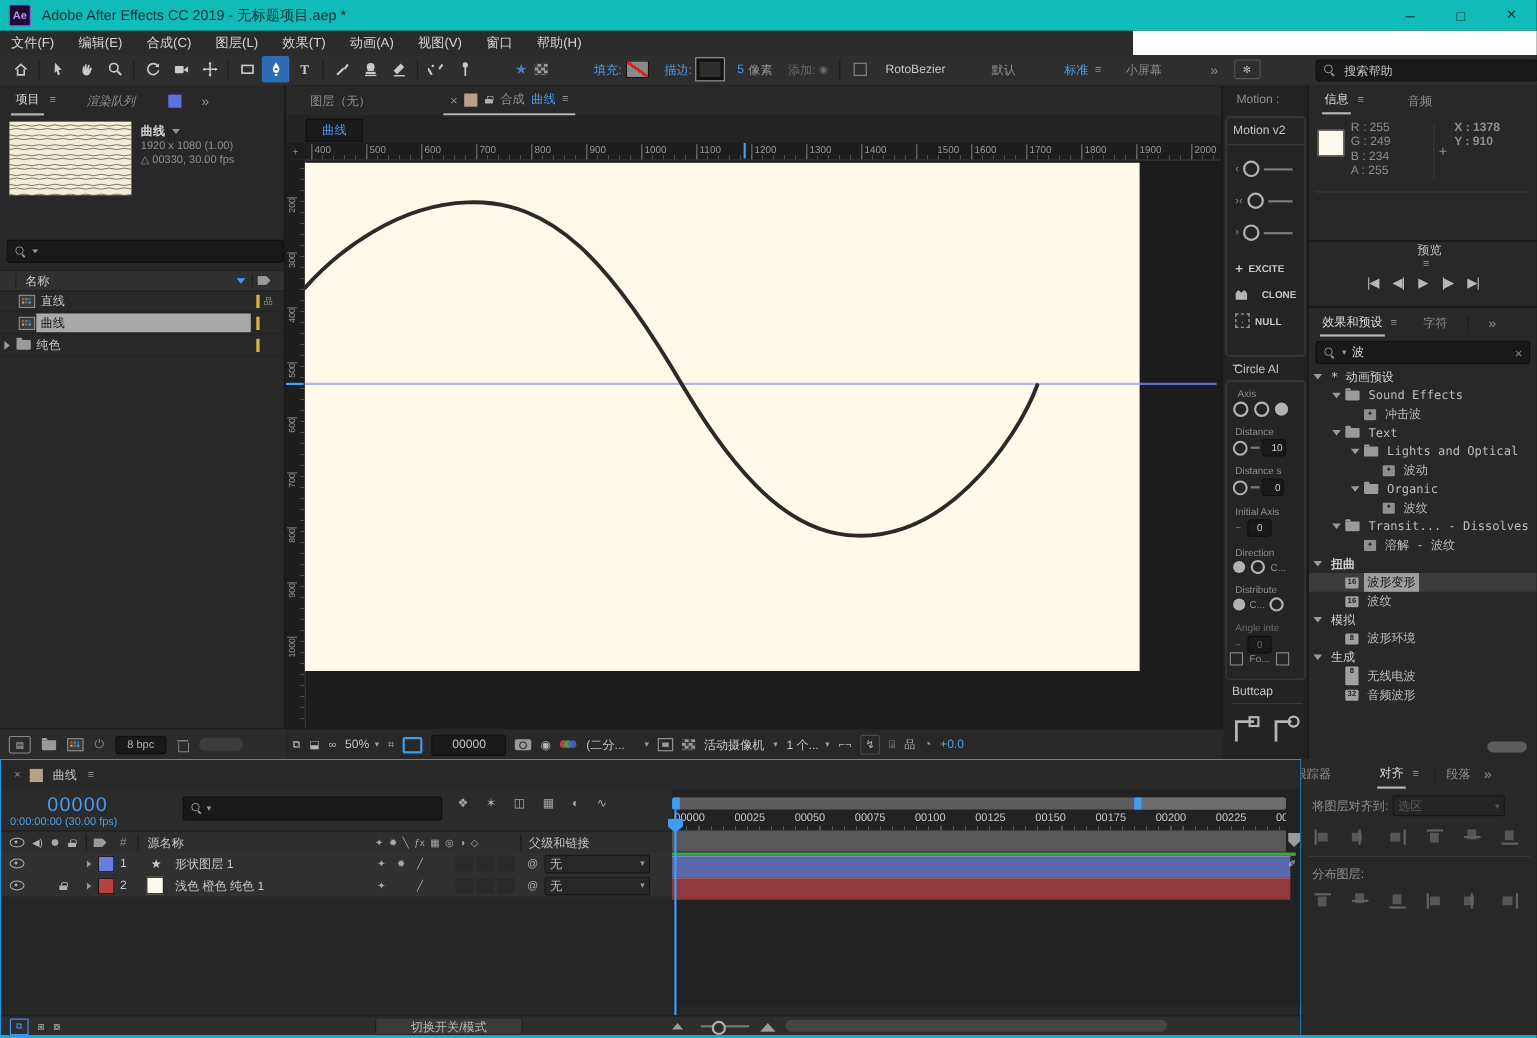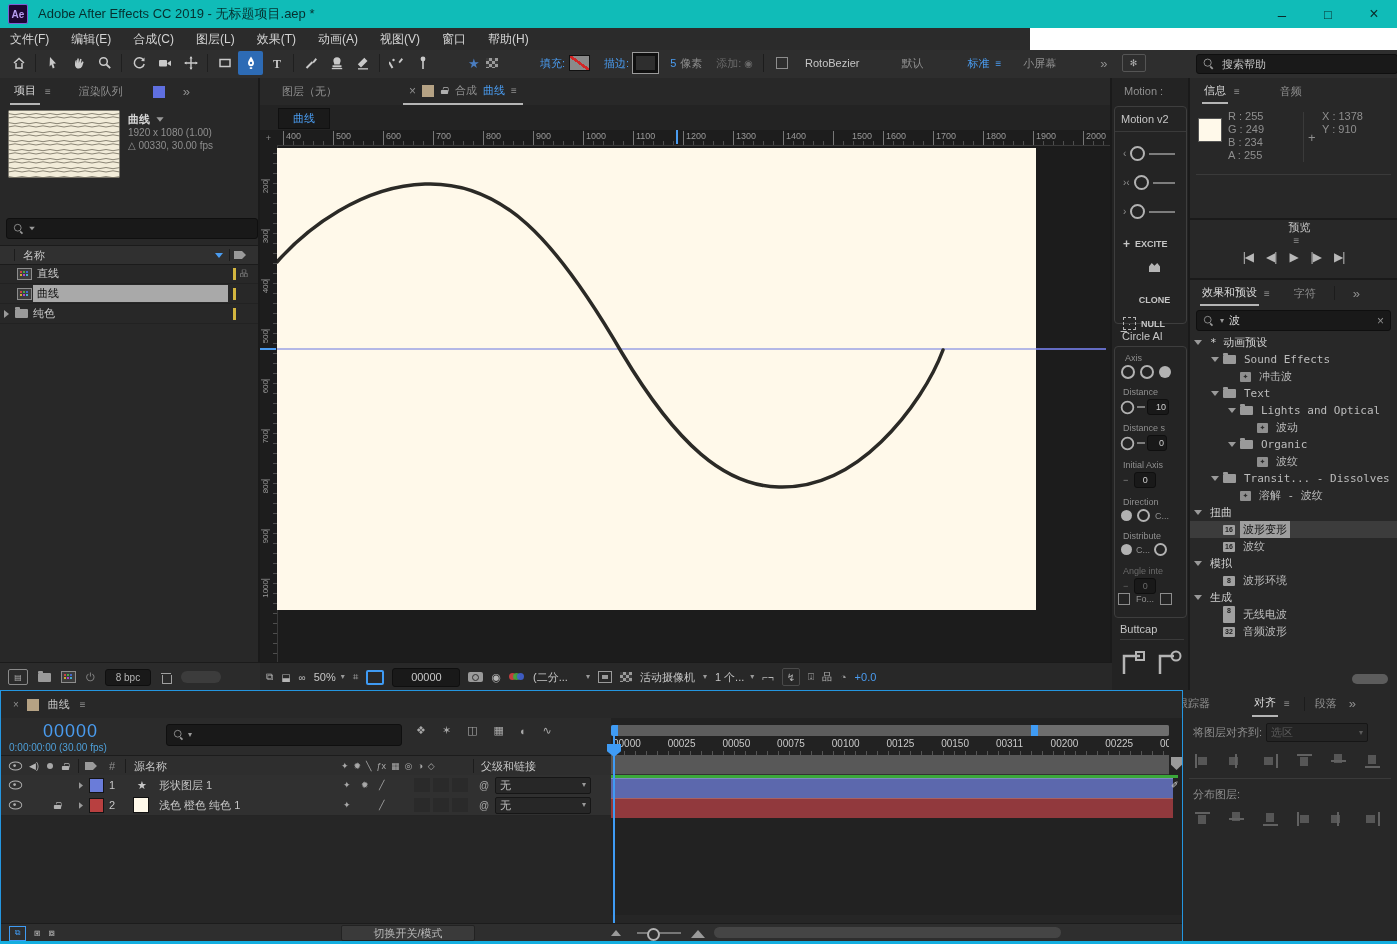--- a/index.html
+++ b/index.html
@@ -207,21 +207,21 @@
   <div class="a r inset" style="left:1196px;top:4px;width:194px;height:18px;padding-left:6px;gap:7px;">
     <span class="i-mag" style="transform:scale(.9)"></span>
     <span class="f11" style="color:#c2c2c2;">搜索帮助</span>
   </div>
 </div>
 
 <div class="a panel" style="left:0;top:78px;width:258px;height:612px;border-right:2px solid #1a1a1a;">
   <div class="r" style="height:27px;">
     <span class="f11 tabu" style="margin-left:10px;padding:5px 4px;">项目</span>
     <span class="dim" style="margin-left:5px;font-size:10px;">≡</span>
-    <span class="f11 dim" style="margin-left:28px;">渲染队列</span>
+    <span class="f11 dim" style="margin-left:28px;font-style:italic;">渲染队列</span>
     <span style="margin-left:30px;width:12px;height:12px;background:#5f6fe0;"></span>
     <span class="dim" style="margin-left:18px;font-size:13px;">»</span>
   </div>
   <svg id="thumb" class="a" style="left:8px;top:32px;" width="112" height="68">
       <rect x="0" y="0" width="112" height="68" fill="#f2ecd9" stroke="#0c0c0c"></rect>
       <path d="M0,3.5 q7,2.4 14,0 q7,2.4 14,0 q7,2.4 14,0 q7,2.4 14,0 q7,2.4 14,0 q7,2.4 14,0 q7,2.4 14,0 q7,2.4 14,0" fill="none" stroke="#6e695b" stroke-width="0.8"></path>
       <path d="M0,8 q7,-2.4 14,0 q7,-2.4 14,0 q7,-2.4 14,0 q7,-2.4 14,0 q7,-2.4 14,0 q7,-2.4 14,0 q7,-2.4 14,0 q7,-2.4 14,0" fill="none" stroke="#6e695b" stroke-width="0.8"></path>
       <path d="M0,12.5 q7,2.4 14,0 q7,2.4 14,0 q7,2.4 14,0 q7,2.4 14,0 q7,2.4 14,0 q7,2.4 14,0 q7,2.4 14,0 q7,2.4 14,0" fill="none" stroke="#6e695b" stroke-width="0.8"></path>
       <path d="M0,17 q7,-2.4 14,0 q7,-2.4 14,0 q7,-2.4 14,0 q7,-2.4 14,0 q7,-2.4 14,0 q7,-2.4 14,0 q7,-2.4 14,0 q7,-2.4 14,0" fill="none" stroke="#6e695b" stroke-width="0.8"></path>
       <path d="M0,21.5 q7,2.4 14,0 q7,2.4 14,0 q7,2.4 14,0 q7,2.4 14,0 q7,2.4 14,0 q7,2.4 14,0 q7,2.4 14,0 q7,2.4 14,0" fill="none" stroke="#6e695b" stroke-width="0.8"></path>
@@ -405,21 +405,21 @@
       </div>
     <div class="r" style="margin:14px 0 0 8px;gap:4px;">
         <span class="dim f10">›</span>
         <span class="knob"></span>
         <span class="sline" style="width:26px;"></span>
       </div>
     <div class="r" style="margin:18px 0 0 8px;gap:5px;">
         <span class="txt" style="font-weight:bold;">+</span>
         <span class="f9 txt" style="font-weight:bold;">EXCITE</span>
       </div>
-    <div class="r" style="margin:12px 0 0 8px;gap:23px;flex-direction:column;">
+    <div class="r" style="margin:12px 0 0 8px;gap:13px;">
         <span style="width:11px;height:9px;background:#b5b5b5;clip-path:polygon(25% 0,50% 30%,75% 0,100% 40%,100% 100%,0 100%,0 40%);"></span>
         <span class="f9 txt" style="font-weight:bold;">CLONE</span>
       </div>
     <div class="r" style="margin:12px 0 0 8px;gap:5px;">
         <span class="glyphbox f9" style="width:11px;height:11px;border:1px dashed #b5b5b5;">·</span>
         <span class="f9 txt" style="font-weight:bold;">NULL</span>
       </div>
   </div>
   <div class="a txt" style="left:8px;top:246px;font-size:13px;">−</div>
   <div class="a f11 txt" style="left:10px;top:252px;white-space:nowrap;">Circle Al</div>
@@ -489,21 +489,21 @@
   </div>
   <div class="a" style="left:8px;top:40px;width:22px;height:22px;background:#fff9ea;border:1px solid #555;"></div>
   <div class="a f11 dim" style="left:38px;top:32px;line-height:13px;">
     <div>R : 255</div>
     <div>G : 249</div>
     <div>B : 234</div>
     <div>A : 255</div>
   </div>
   <div class="vsep a" style="left:113px;top:34px;height:50px;background:#3a3a3a;"></div>
   <div class="a dim" style="left:118px;top:52px;font-size:13px;">+</div>
-  <div class="a f11 dim" style="left:132px;top:32px;line-height:13px;">
+  <div class="a f11 dim" style="left:132px;top:32px;line-height:13px;font-weight:bold;">
     <div>X : 1378</div>
     <div>Y : 910</div>
   </div>
   <div class="a" style="left:6px;top:96px;width:195px;height:1px;background:#3a3a3a;"></div>
 </div>
 
 <div class="a panel" style="left:1190px;top:220px;width:207px;height:58px;">
   <div class="r" style="height:24px;flex-direction:column;">
     <span class="f11 txt" style="margin-left:12px;">预览</span>
     <span class="dim f10" style="margin-left:6px;">≡</span>
@@ -572,21 +572,21 @@
         <span style="margin-left: 21px; width: 0px; height: 0px; border-left: 4px solid transparent; border-right: 4px solid transparent; border-top: 5px solid rgb(154, 154, 154);"></span>
         <span class="i-folder" style="margin-left: 4px;"></span>
         <span class="mono" style="margin-left: 5px; font-size: 11px; padding: 1px 3px; color: rgb(189, 189, 189);">Transit... - Dissolves</span>
       </div>
       <div style="position: absolute; top: 153px; width: 207px; height: 17px; display: flex; align-items: center;">
         <span class="i-preset" style="margin-left: 50px;">✦</span>
         <span class="mono" style="margin-left: 5px; font-size: 11px; padding: 1px 3px; color: rgb(189, 189, 189);">溶解 - 波纹</span>
       </div>
       <div style="position: absolute; top: 170px; width: 207px; height: 17px; display: flex; align-items: center;">
         <span style="margin-left: 4px; width: 0px; height: 0px; border-left: 4px solid transparent; border-right: 4px solid transparent; border-top: 5px solid rgb(154, 154, 154);"></span>
-        <span class="mono" style="margin-left: 5px; font-size: 11px; padding: 1px 3px; color: rgb(208, 208, 208);">扭曲</span>
+        <span class="mono" style="margin-left: 5px; font-size: 11px; padding: 1px 3px; color: rgb(208, 208, 208); font-weight: bold;">扭曲</span>
       </div>
       <div style="position: absolute; top: 187px; width: 207px; height: 17px; display: flex; align-items: center; background: rgb(60, 60, 60);">
         <span class="fxb" style="margin-left: 33px;">16</span>
         <span class="mono" style="margin-left: 5px; font-size: 11px; padding: 1px 3px; color: rgb(20, 20, 20); background: rgb(158, 158, 158);">波形变形</span>
       </div>
       <div style="position: absolute; top: 204px; width: 207px; height: 17px; display: flex; align-items: center;">
         <span class="fxb" style="margin-left: 33px;">16</span>
         <span class="mono" style="margin-left: 5px; font-size: 11px; padding: 1px 3px; color: rgb(189, 189, 189);">波纹</span>
       </div>
       <div style="position: absolute; top: 221px; width: 207px; height: 17px; display: flex; align-items: center;">
@@ -710,21 +710,21 @@
     </div>
     <div id="tl-ruler" class="a" style="left:0;top:18px;width:558px;height:19px;overflow:hidden;
       background-image:repeating-linear-gradient(90deg,#555 0 1px,transparent 1px 11px);background-size:100% 4px;background-position:2px 15px;background-repeat:no-repeat;">
         <span style="position: absolute; left: 2px; top: 2px; font-size: 10px; color: rgb(201, 201, 201);">00000</span>
         <span style="position: absolute; left: 56.7px; top: 2px; font-size: 10px; color: rgb(201, 201, 201);">00025</span>
         <span style="position: absolute; left: 111.4px; top: 2px; font-size: 10px; color: rgb(201, 201, 201);">00050</span>
         <span style="position: absolute; left: 166.1px; top: 2px; font-size: 10px; color: rgb(201, 201, 201);">00075</span>
         <span style="position: absolute; left: 220.8px; top: 2px; font-size: 10px; color: rgb(201, 201, 201);">00100</span>
         <span style="position: absolute; left: 275.5px; top: 2px; font-size: 10px; color: rgb(201, 201, 201);">00125</span>
         <span style="position: absolute; left: 330.2px; top: 2px; font-size: 10px; color: rgb(201, 201, 201);">00150</span>
-        <span style="position: absolute; left: 384.9px; top: 2px; font-size: 10px; color: rgb(201, 201, 201);">00311</span>
+        <span style="position: absolute; left: 384.9px; top: 2px; font-size: 10px; color: rgb(201, 201, 201);">00175</span>
         <span style="position: absolute; left: 439.6px; top: 2px; font-size: 10px; color: rgb(201, 201, 201);">00200</span>
         <span style="position: absolute; left: 494.3px; top: 2px; font-size: 10px; color: rgb(201, 201, 201);">00225</span>
         <span style="position: absolute; left: 549px; top: 2px; font-size: 10px; color: rgb(201, 201, 201);">0025</span>
       </div>
     <div class="a" style="left:0;top:37px;width:558px;height:19px;background:#585858;border-bottom:1px solid #333;"></div>
     <span class="a" style="left:560px;top:39px;width:11px;height:13px;background:#9a9a9a;clip-path:polygon(0 0,100% 0,100% 60%,50% 100%,0 60%);"></span>
     <div class="a" style="left:0;top:57px;width:567px;height:3px;background:#3aa73a;"></div>
     <div class="a" style="left: 0px; top: 60px; width: 562px; height: 19px; border-top: 1px solid rgb(127, 138, 194); border-bottom: 1px solid rgb(44, 44, 44); background: rgb(92, 104, 173);"></div>
     <div class="a" style="left: 0px; top: 80px; width: 562px; height: 19px; border-top: 1px solid rgb(168, 97, 97); background: rgb(145, 57, 61);"></div>
     <span class="a" style="left:560px;top:62px;font-size:9px;color:#ccc;">✐</span>

